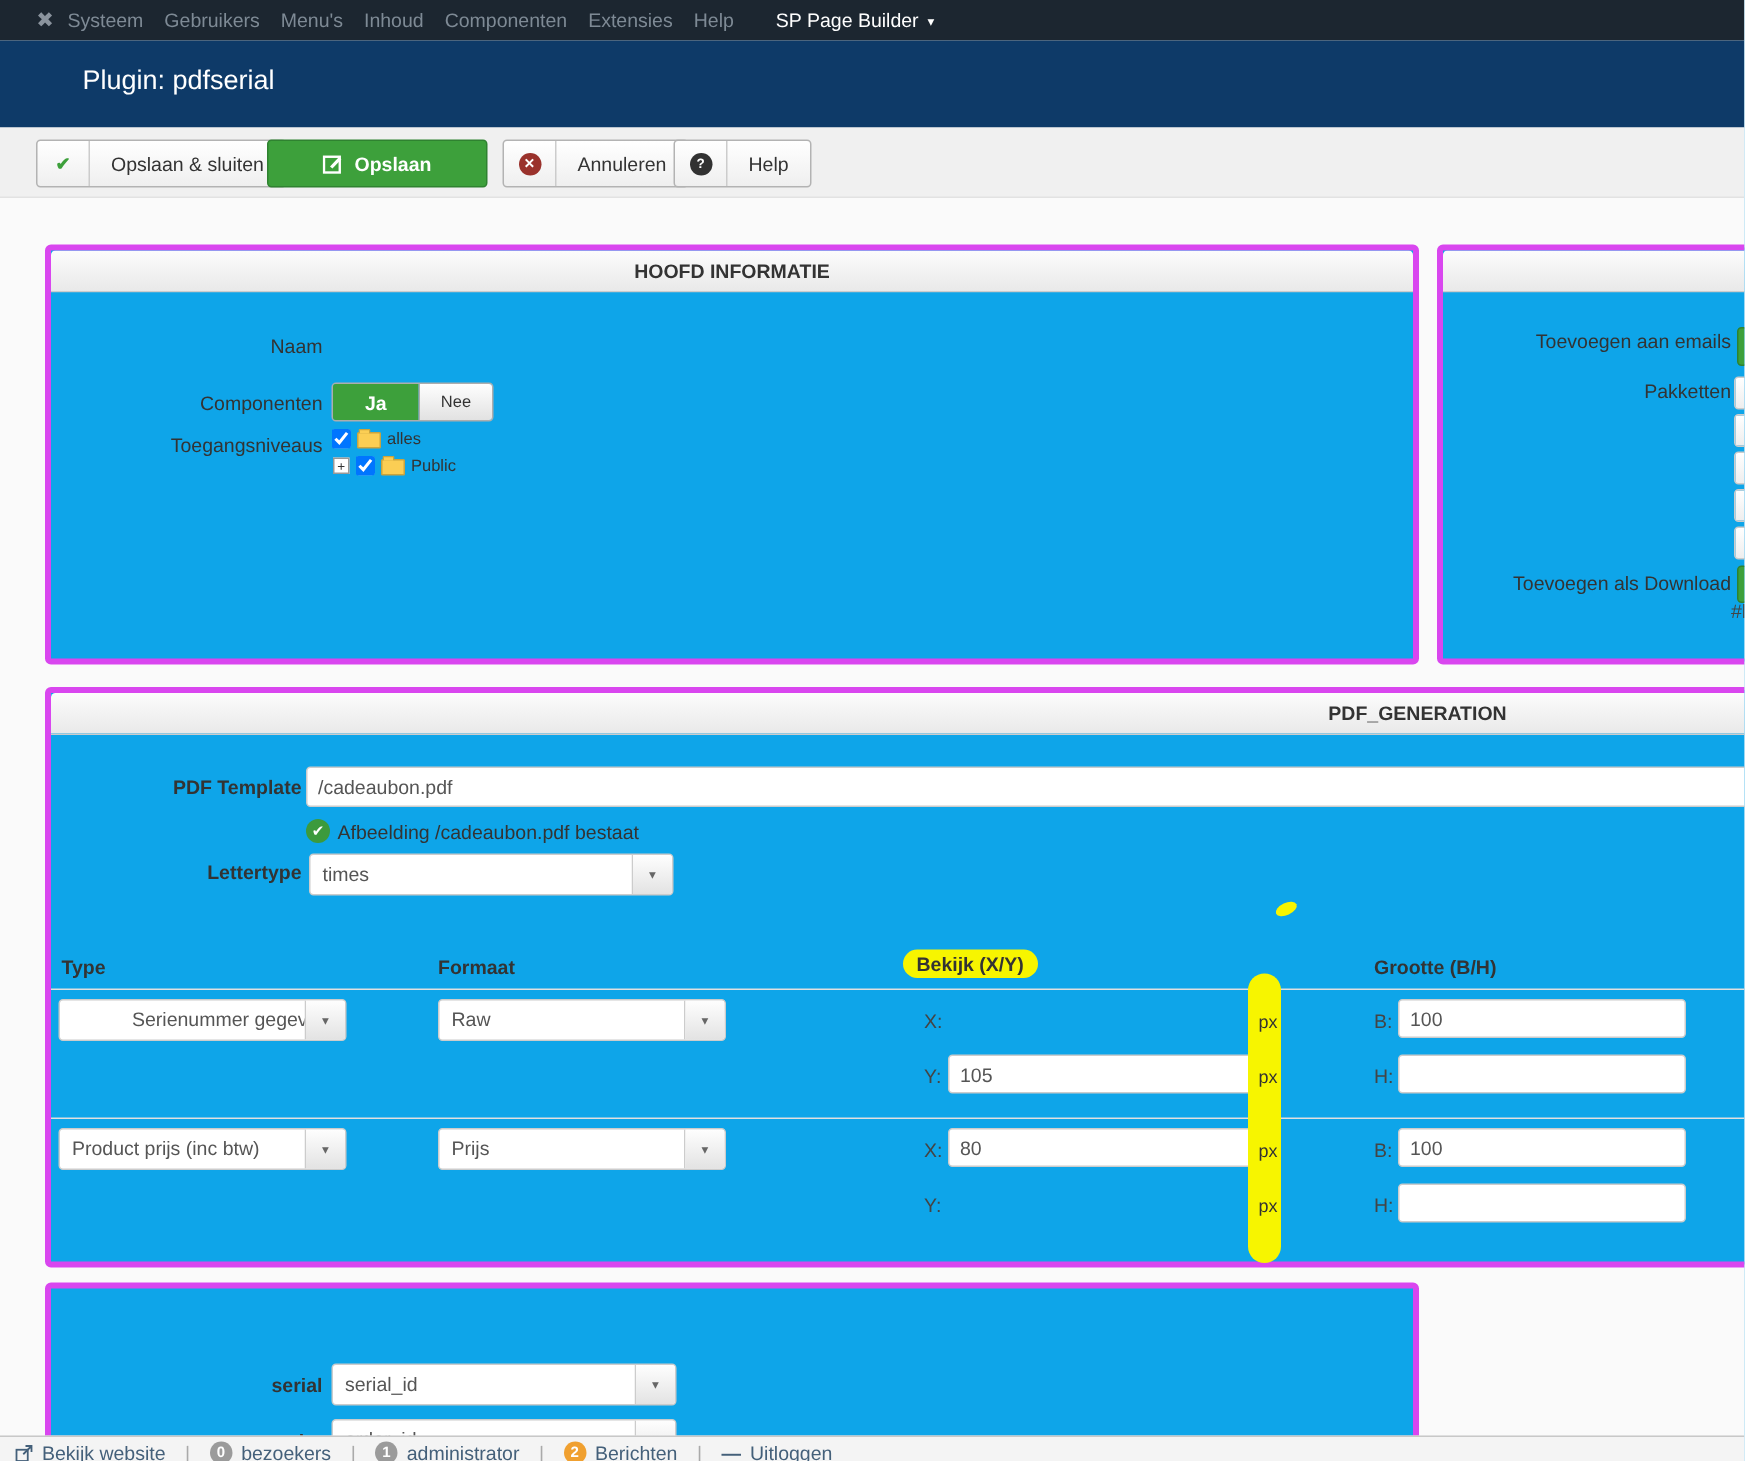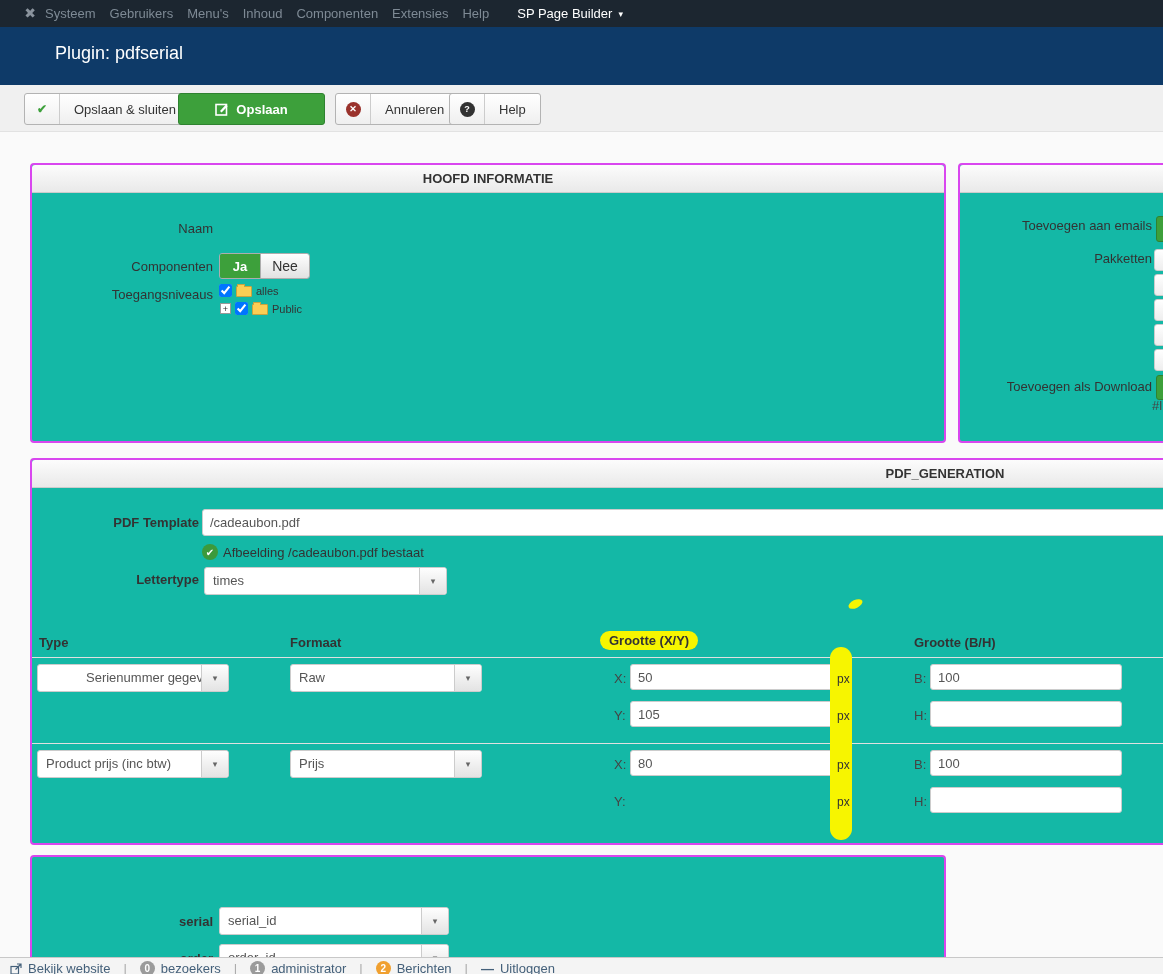--- a/index.html
+++ b/index.html
@@ -31,33 +31,33 @@
   .btn-green{left:178px;width:147px;justify-content:center;gap:7px;background:#3da03b;
        border-color:#2f8230;color:#fff;font-weight:bold;}
   .btn-green .seg-label{padding:0;}
   .chk{color:#3da03b;font-size:12px;font-weight:bold;}
   .circ{width:15px;height:15px;border-radius:50%;color:#fff;font-size:9px;font-weight:bold;
        display:flex;align-items:center;justify-content:center;}
   .circ.red{background:#9a322c;}
   .circ.dark{background:#323232;}
 
   
-  .panel{position:absolute;background:#14b8a6;border:2px solid #d946ef;border-radius:4px;box-sizing:border-box;}
+  .panel{position:absolute;background:#0ea5e9;border:4px solid #d946ef;border-radius:4px;box-sizing:border-box;}
   .strip{height:27px;background:linear-gradient(#fcfcfc,#e9e9e9);border-bottom:1px solid #ccc;
          border-radius:3px 3px 0 0;display:flex;align-items:center;justify-content:center;}
   .ptitle{font-size:13px;font-weight:bold;color:#333;}
   .flabel{position:absolute;font-size:13px;color:#333;text-align:right;}
   .tinput{position:absolute;border:1px solid #ccc;border-radius:3px;font-size:13px;color:#555;
           padding:0 7px;background:#fff;box-sizing:border-box;font-family:inherit;outline:none;}
 
   
   .toggle{position:absolute;display:flex;height:24px;border:1px solid #adadad;border-radius:3px;overflow:hidden;}
-  .tgl-yes{width:40px;background:#3da03b;color:#fff;font-weight:bold;font-size:13px;
+  .tgl-yes{width:57px;background:#3da03b;color:#fff;font-weight:bold;font-size:13px;
            display:flex;align-items:center;justify-content:center;cursor:pointer;}
-  .tgl-no{width:48px;background:linear-gradient(#fefefe,#e2e2e2);color:#333;font-size:14px;
+  .tgl-no{width:48px;background:linear-gradient(#fefefe,#e2e2e2);color:#333;font-size:11px;
            border-left:1px solid #adadad;display:flex;align-items:center;justify-content:center;cursor:pointer;}
 
   
   .tree{position:absolute;font-size:11px;color:#333;}
   .trow{display:flex;align-items:center;gap:4px;height:15px;margin-bottom:3px;}
   .trow input{width:13px;height:13px;margin:0;}
   .folder{width:14px;height:9px;background:#fbce54;border:1px solid #c9a43e;border-radius:1px;position:relative;margin-top:2px;}
   .folder::before{content:"";position:absolute;top:-3px;left:0;width:6px;height:2px;background:#fbce54;
           border:1px solid #c9a43e;border-bottom:none;border-radius:1px 1px 0 0;}
   .plusbox{width:11px;height:11px;border:1px solid #999;background:#fff;font-size:9px;line-height:10px;
@@ -216,40 +216,39 @@
       <span class="jsel-btn">
           <span>▾</span>
         </span>
     </div>
 
     <span class="hl hl-dab" style="left:816px;top:140px;width:15px;height:8px;"></span>
     <span class="hl hl-stripe" style="left:798px;top:187px;width:22px;height:193px;"></span>
 
     <span class="col-h" style="left:7px;top:175px;">Type</span>
     <span class="col-h" style="left:258px;top:175px;">Formaat</span>
-    <span class="hl hl-pill" style="left:568px;top:171px;">Grootte (X/Y)</span>
+    <span class="hl hl-pill" style="left:568px;top:171px;">Bekijk (X/Y)</span>
     <span class="col-h" style="left:882px;top:175px;">Grootte (B/H)</span>
 
     <div class="sepline" style="top:197px;"></div>
     <div class="sepline" style="top:283px;"></div>
 
     <div class="jselect" style="left:5px;top:204px;width:192px;padding-left:40px;">
       <span class="jsel-val">Serienummer gegevens</span>
       <span class="jsel-btn">
           <span>▾</span>
         </span>
     </div>
     <div class="jselect" style="left:258px;top:204px;width:192px;">
       <span class="jsel-val">Raw</span>
       <span class="jsel-btn">
           <span>▾</span>
         </span>
     </div>
     <span class="xy-label" style="left:582px;top:211px;">X:</span>
-    <input class="tinput" style="left: 598px; top: 204px; width: 204px; height: 26px;" value="50">
     <span class="px" style="left:805px;top:212px;">px</span>
     <span class="xy-label" style="left:582px;top:248px;">Y:</span>
     <input class="tinput" style="left: 598px; top: 241px; width: 204px; height: 26px;" value="105">
     <span class="px" style="left:805px;top:249px;">px</span>
     <span class="xy-label" style="left:882px;top:211px;">B:</span>
     <input class="tinput" style="left: 898px; top: 204px; width: 192px; height: 26px;" value="100">
     <span class="xy-label" style="left:882px;top:248px;">H:</span>
     <input class="tinput" style="left: 898px; top: 241px; width: 192px; height: 26px;" value="">
 
     <div class="jselect" style="left:5px;top:290px;width:192px;">

